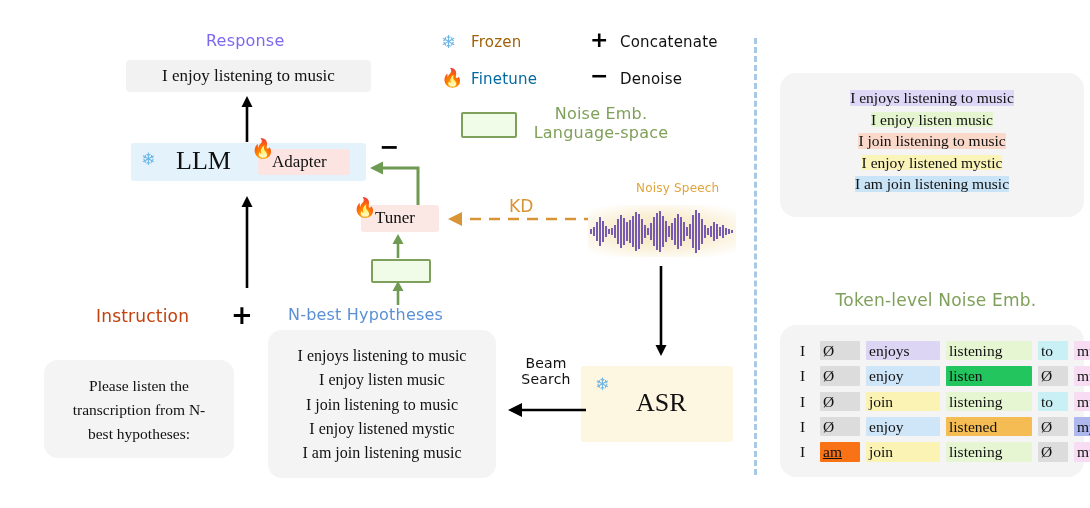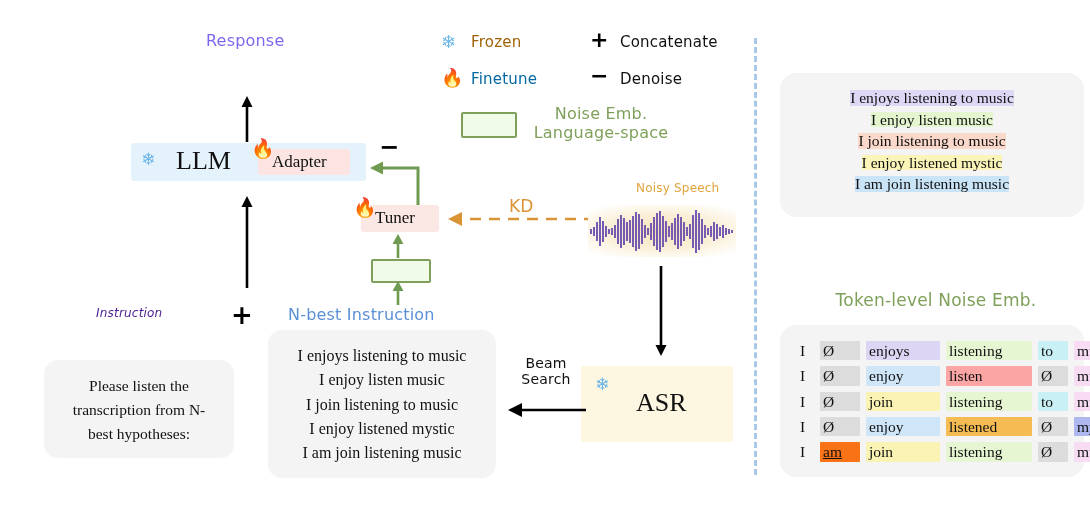--- a/index.html
+++ b/index.html
@@ -4,21 +4,21 @@
 <style>
   html,body{margin:0;padding:0;background:#ffffff;}
   body{width:1090px;height:508px;position:relative;overflow:hidden;
        font-family:"DejaVu Sans", sans-serif;}
 
   .stage{position:absolute;left:16px;top:0;width:1090px;height:508px;}
   .abs{position:absolute;}
   .hand{font-family:"DejaVu Sans", sans-serif;letter-spacing:.2px;}
 
   .label-response{color:#7b68ee;font-size:16px;}
-  .label-instruction{color:#4c1d95;font-size:12px;font-style:italic;}
+  .label-instruction{color:#c2410c;font-size:17px;}
   .label-nbest{color:#5b8fd6;font-size:16px;}
   .label-noisy{color:#e0a43c;font-size:12px;margin-left:40px;}
   .label-kd{color:#d99436;font-size:17px;}
   .label-beam{color:#111;font-size:14px;line-height:1.15;text-align:center;}
   .label-green{color:#7fa05a;font-size:16px;text-align:center;line-height:1.2;}
   .legend-text{font-size:15px;}
   .legend-frozen{color:#a16207;}
   .legend-finetune{color:#0369a1;}
   .legend-op{color:#111;font-size:15px;}
   .legend-opsym{color:#000;font-weight:bold;}
@@ -68,20 +68,23 @@
   .snow{color:#6cb6e8;}
   .flame{color:#e8453c;}
 </style>
 </head>
 <body>
 
 <div class="stage">
 
   <div class="abs hand label-response" style="left:190px;top:31px;">Response</div>
 
+  <div class="abs graybox" style="left:110px;top:60px;width:245px;height:32px;">
+    <div class="boxtext" style="line-height:32px;">I enjoy listening to music</div>
+  </div>
 
   <svg class="abs" style="left:224px;top:96px;" width="14" height="46">
     <line x1="7" y1="46" x2="7" y2="9" stroke="#000" stroke-width="2.6"></line>
     <polygon points="7,0 1.5,11 12.5,11" fill="#000"></polygon>
   </svg>
 
   <div class="abs llmbox" style="left:115px;top:143px;width:235px;height:38px;">
     <span class="abs snow" style="left:10px;top:6px;font-size:17px;">❄</span>
     <span class="abs bigword" style="left:45px;top:3px;">LLM</span>
     <div class="abs adapterbox" style="left:127px;top:6px;width:92px;height:26px;">
@@ -195,21 +198,21 @@
 
   <div class="abs hand label-beam" style="left:498px;top:355px;width:64px;">
     <div>Beam</div>
     <div>Search</div>
   </div>
   <svg class="abs" style="left:490px;top:402px;" width="80" height="16">
     <line x1="80" y1="8" x2="14" y2="8" stroke="#000" stroke-width="2.6"></line>
     <polygon points="2,8 16,1 16,15" fill="#000"></polygon>
   </svg>
 
-  <div class="abs hand label-nbest" style="left:272px;top:305px;">N-best Instruction</div>
+  <div class="abs hand label-nbest" style="left:272px;top:305px;">N-best Hypotheses</div>
 
   <div class="abs roundbox" style="left:252px;top:330px;width:228px;height:148px;">
     <div style="padding-top:14px;">
       <div class="hyp-line">I enjoys listening to music</div>
       <div class="hyp-line">I enjoy listen music</div>
       <div class="hyp-line">I join listening to music</div>
       <div class="hyp-line">I enjoy listened mystic</div>
       <div class="hyp-line">I am join listening music</div>
     </div>
   </div>
@@ -269,21 +272,21 @@
     <div class="tok-grid" id="tok-grid" style="padding:16px 0 0 20px;">
         <div class="tok plain">I</div>
         <div class="tok" style="background: rgb(220, 220, 220);">Ø</div>
         <div class="tok" style="background: rgb(221, 213, 244);">enjoys</div>
         <div class="tok" style="background: rgb(231, 246, 210);">listening</div>
         <div class="tok" style="background: rgb(201, 240, 245);">to</div>
         <div class="tok" style="background: rgb(247, 220, 243);">music</div>
         <div class="tok plain">I</div>
         <div class="tok" style="background: rgb(220, 220, 220);">Ø</div>
         <div class="tok" style="background: rgb(207, 230, 249);">enjoy</div>
-        <div class="tok" style="background: #fca5a5;">listen</div>
+        <div class="tok" style="background: #22c55e;">listen</div>
         <div class="tok" style="background: rgb(220, 220, 220);">Ø</div>
         <div class="tok" style="background: rgb(247, 220, 243);">music</div>
         <div class="tok plain">I</div>
         <div class="tok" style="background: rgb(220, 220, 220);">Ø</div>
         <div class="tok" style="background: rgb(251, 243, 180);">join</div>
         <div class="tok" style="background: rgb(231, 246, 210);">listening</div>
         <div class="tok" style="background: rgb(201, 240, 245);">to</div>
         <div class="tok" style="background: rgb(247, 220, 243);">music</div>
         <div class="tok plain">I</div>
         <div class="tok" style="background: rgb(220, 220, 220);">Ø</div>

